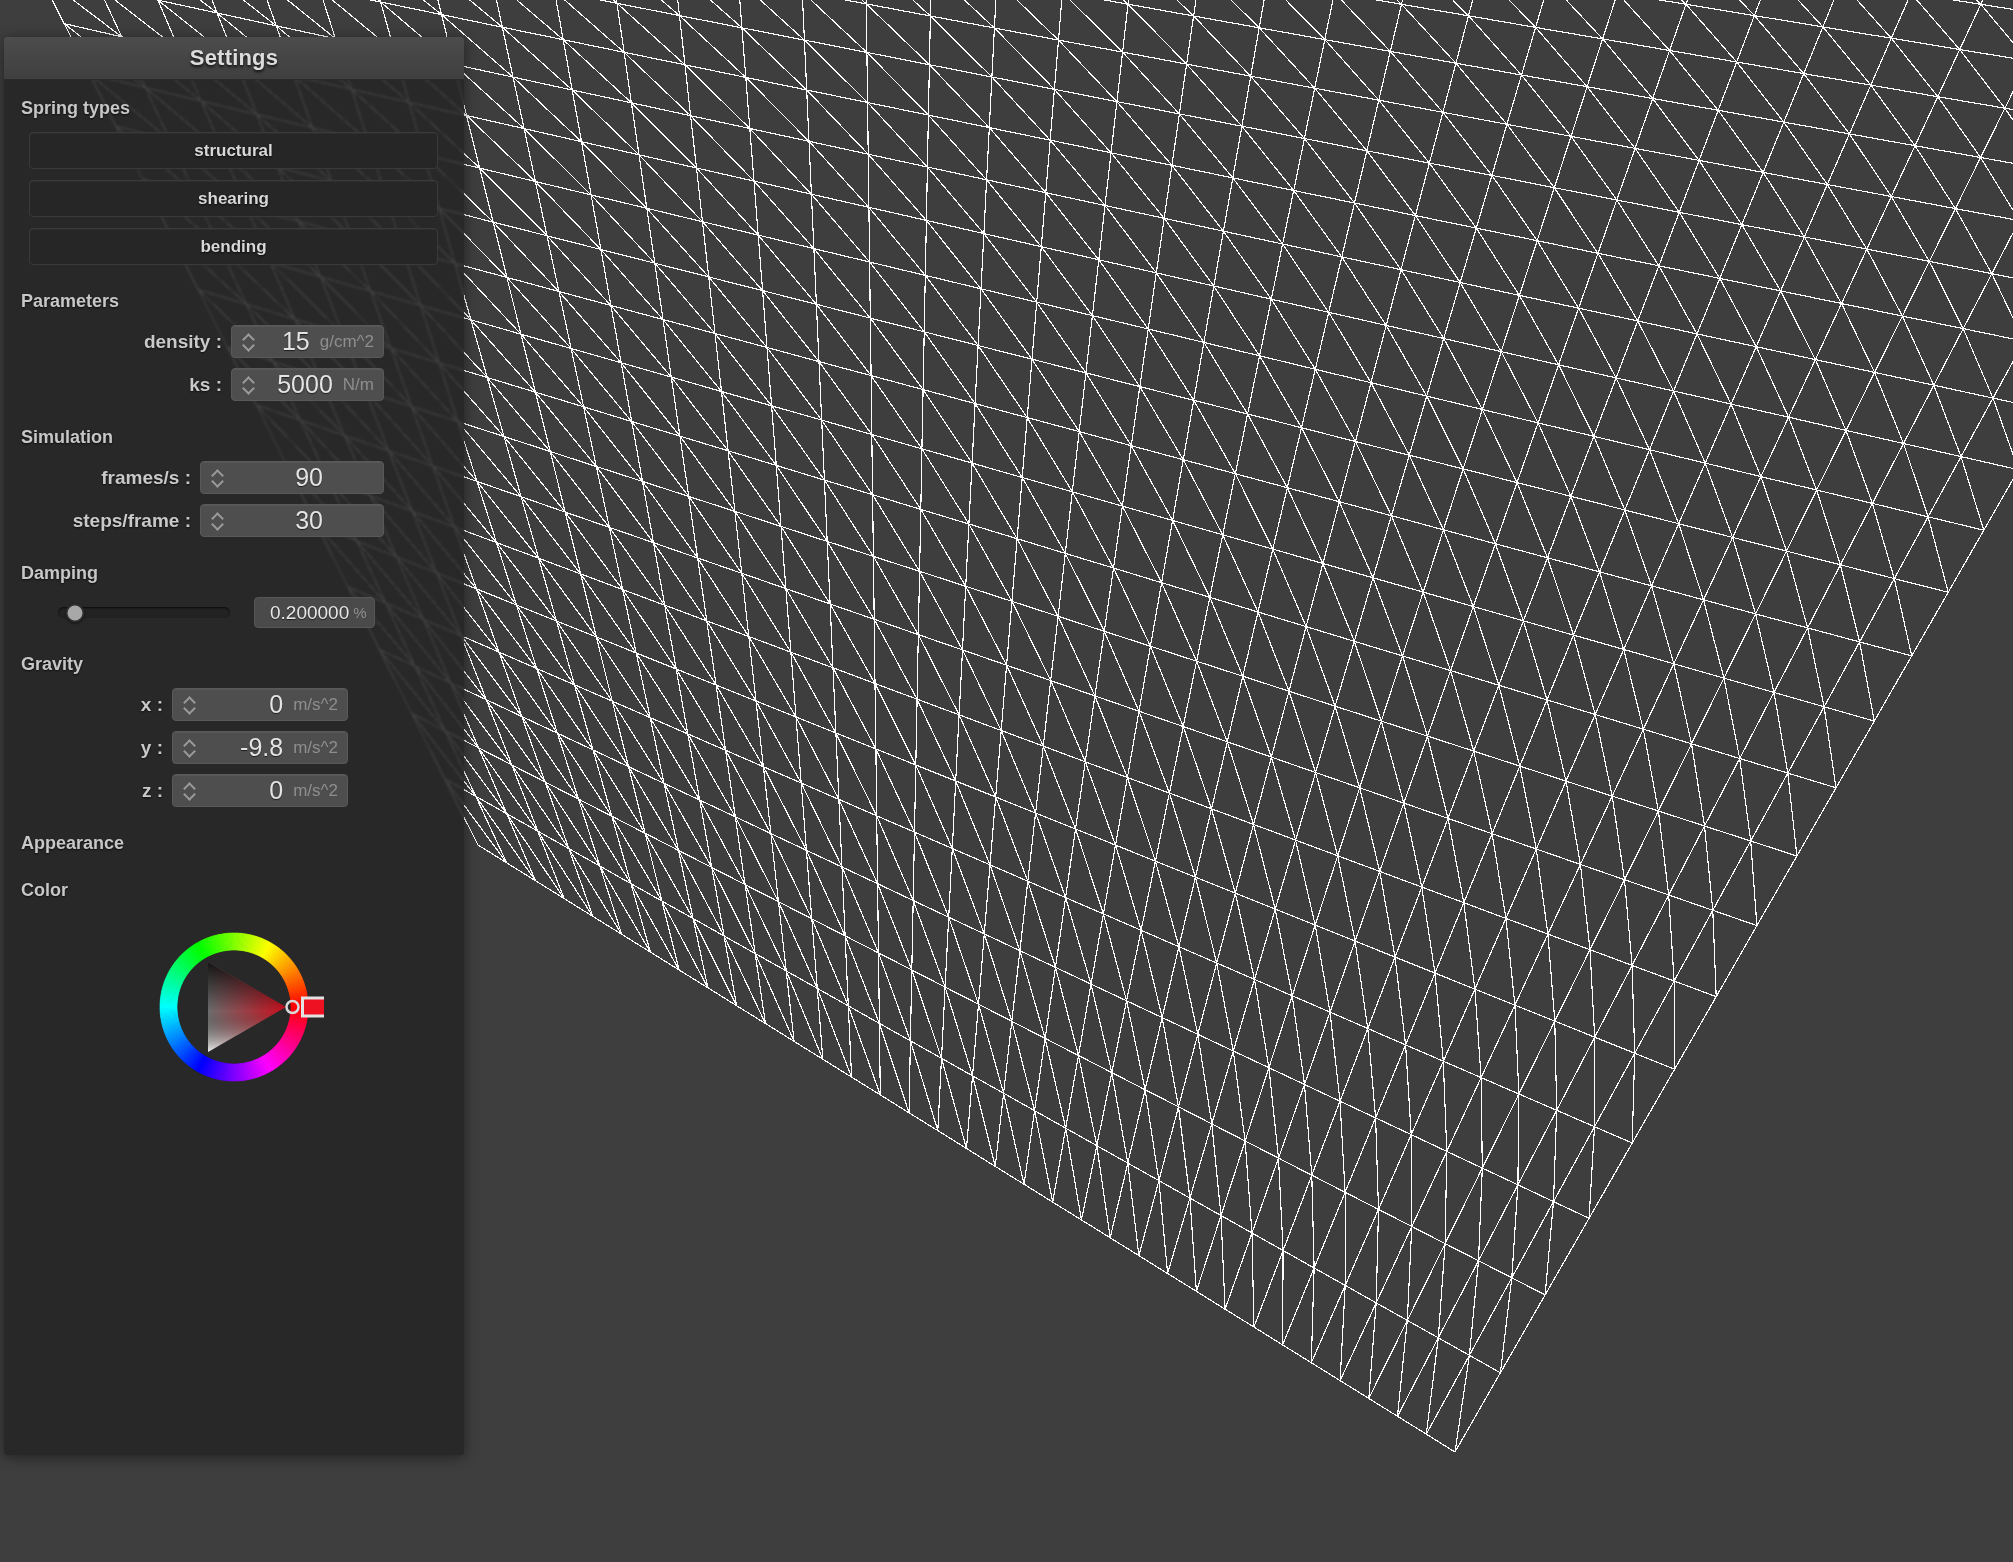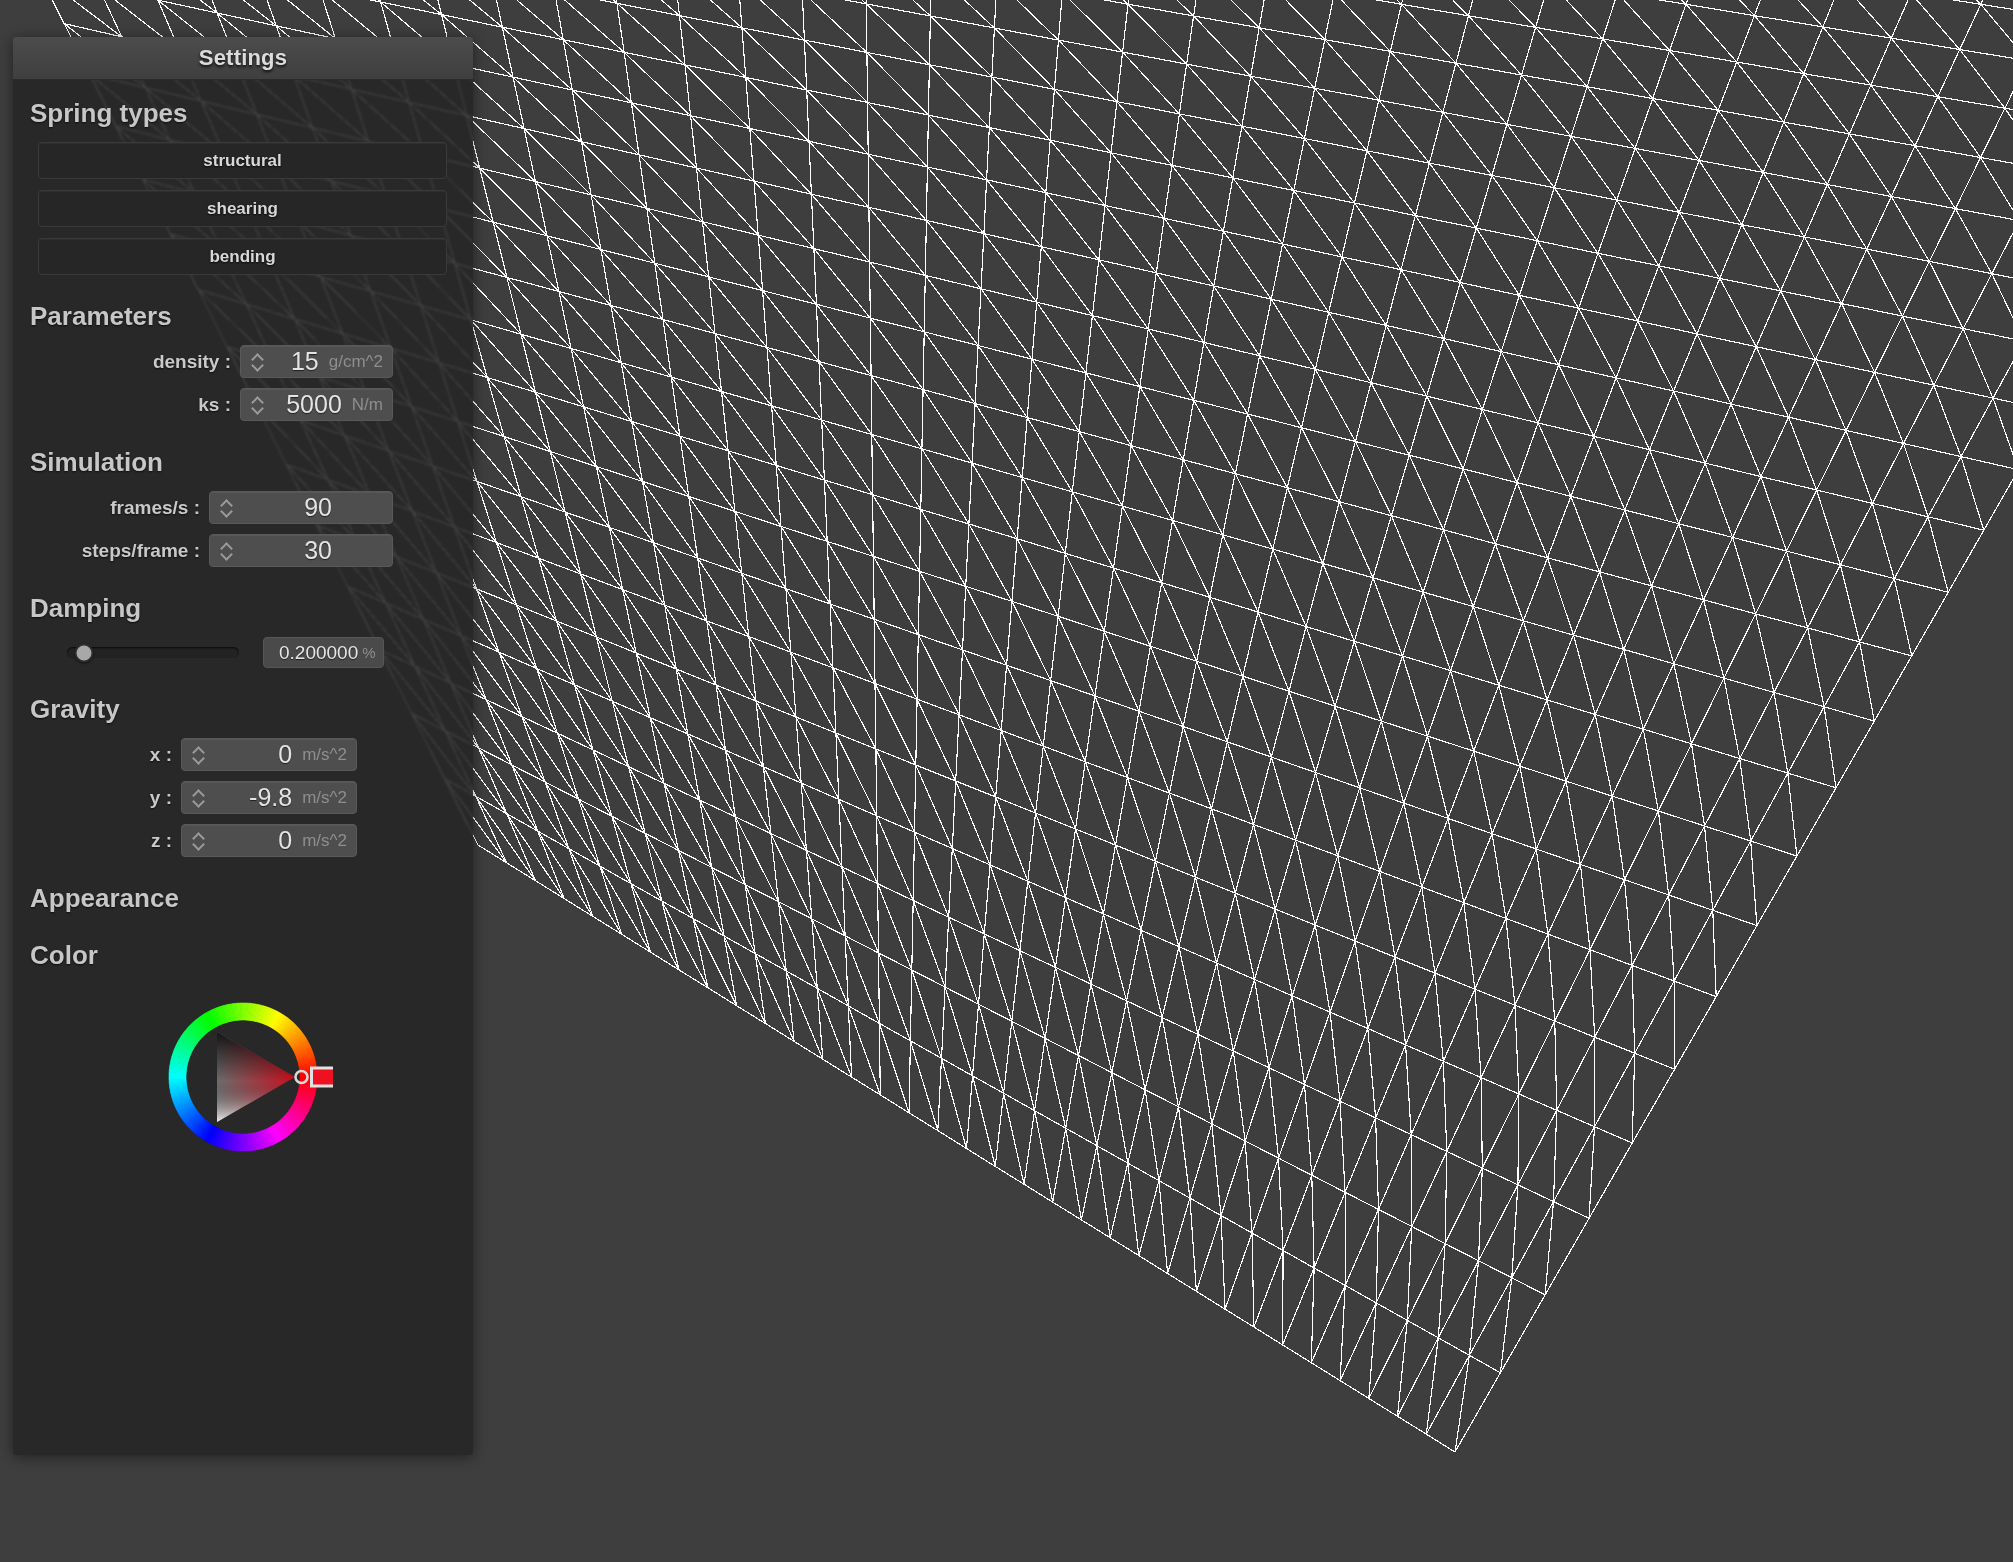--- a/index.html
+++ b/index.html
@@ -19,21 +19,21 @@
   
   #viewport {
     position:absolute; inset:0;
     width:2013px; height:1562px;
   }
   #cloth-mesh { display:block; width:2013px; height:1562px; }
 
   
   #settings-panel {
     position:absolute;
-    left:13px; top:37px;
+    left:4px; top:37px;
     width:460px; height:1418px;
     background:rgba(38,38,38,0.88);
     border-radius:3px;
     box-shadow:0 2px 14px rgba(0,0,0,0.45);
     backdrop-filter:blur(1px);
     overflow:hidden;
   }
   #panel-header {
     height:43px;
     background:linear-gradient(180deg,#4c4c4c 0%, #3f3f3f 100%);
@@ -41,21 +41,21 @@
     display:flex; align-items:center; justify-content:center;
   }
   #panel-header .title {
     font-size:22px; font-weight:bold; color:#dcdcdc;
     text-shadow:0 2px 3px rgba(0,0,0,0.8);
     letter-spacing:0.2px;
   }
   .panel-body { padding:18px 0 0 0; }
 
   .section-title {
-    font-size:26px; font-weight:bold; color:#c7c7c7;
+    font-size:18px; font-weight:bold; color:#c7c7c7;
     padding-left:17px; margin-bottom:13px;
     text-shadow:0 1px 2px rgba(0,0,0,0.7);
   }
   .sec-gap-top { margin-top:26px; }
 
   
   .btn-row { padding:0 26px 0 25px; margin-bottom:11px; }
   .toggle-btn {
     display:block; width:100%; height:37px;
     background:#262626;

